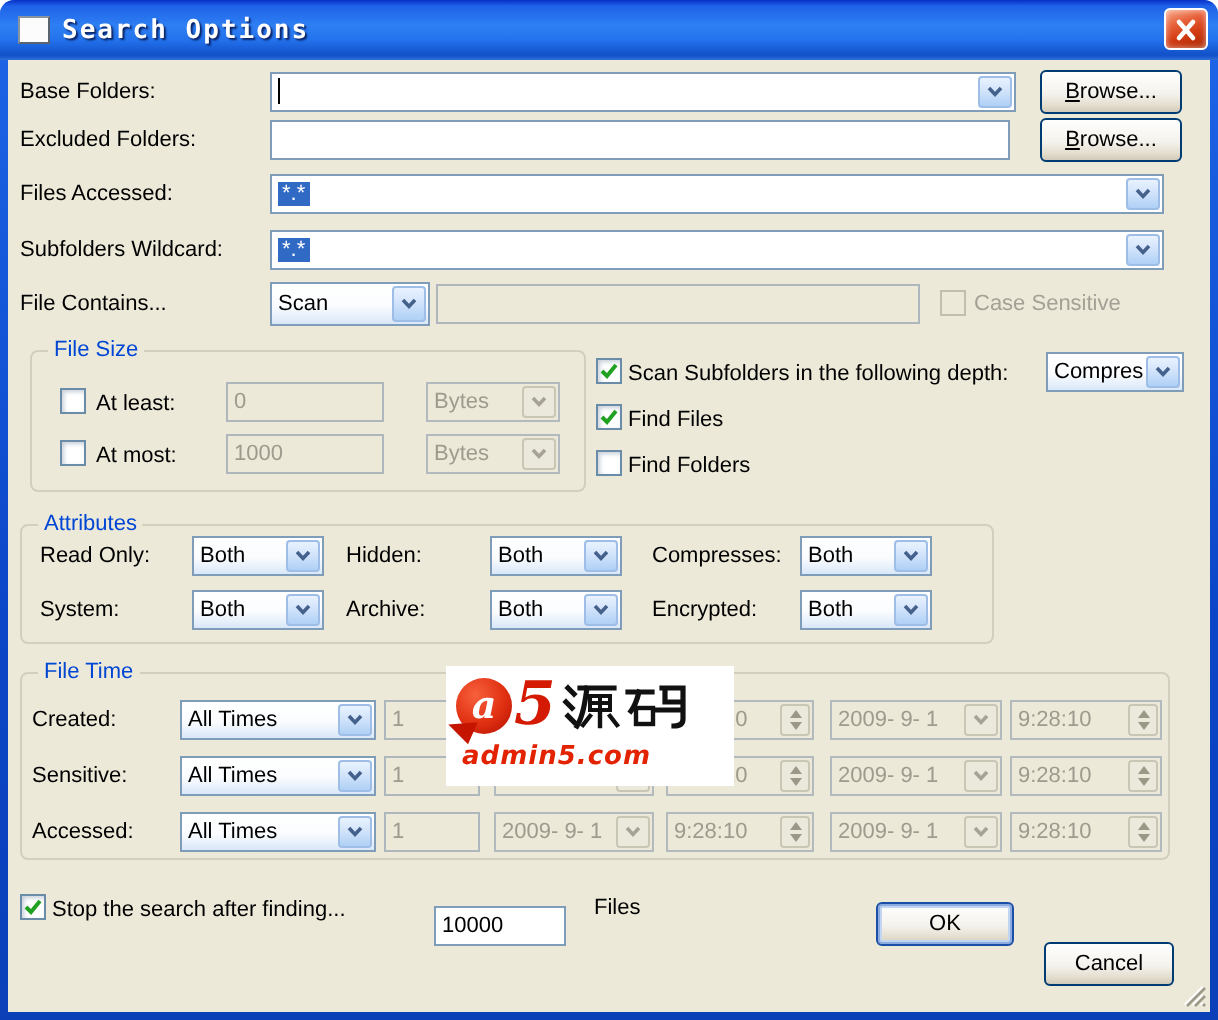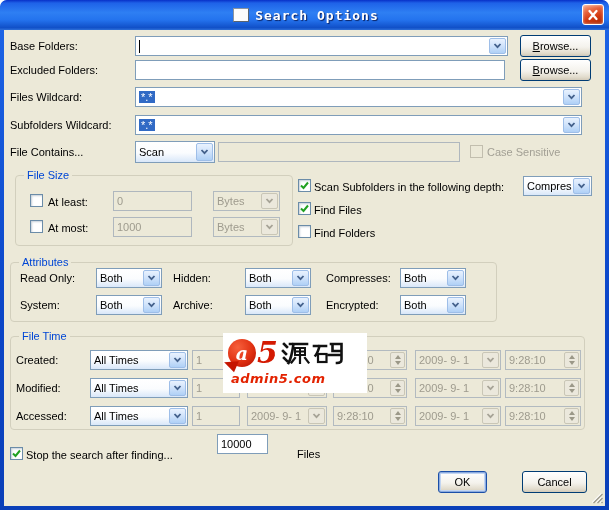--- a/index.html
+++ b/index.html
@@ -1,20 +1,20 @@
 <!DOCTYPE html>
 <html><head>
 <meta charset="utf-8">
 <style>
   html,body{margin:0;padding:0;background:#fff;}
   .window{position:relative;width:609px;height:510px;background:linear-gradient(180deg,#1E66E8 0%,#0B46C8 60%,#0A3FB8 100%);
     border-radius:7px 7px 0 0;overflow:hidden;font-family:"Liberation Sans",sans-serif;}
   .titlebar{position:absolute;top:0;left:0;right:0;height:30px;
     background:linear-gradient(180deg,#0830C8 0%,#1E62E8 10%,#2E7FF3 42%,#2473EE 66%,#1150C8 92%,#2E6FD8 100%);
-    border-radius:7px 7px 0 0;display:flex;align-items:center;padding:0 6px;box-sizing:border-box;justify-content:center;}
+    border-radius:7px 7px 0 0;display:flex;align-items:center;padding:0 6px;box-sizing:border-box;}
   .title-icon{width:14px;height:12px;background:#FCFCFC;border:1px solid #8A94A0;border-right-color:#5A6470;border-bottom-color:#5A6470;margin:0 6px 0 3px;}
   .title-text{color:#fff;font:bold 13px "DejaVu Sans Mono",monospace;letter-spacing:1px;text-shadow:1px 1px 1px rgba(8,28,90,.95);}
   .close-btn{position:absolute;right:5px;top:4px;width:22px;height:21px;box-sizing:border-box;border:1px solid #FFFFFF;border-radius:3px;
     background:linear-gradient(160deg,#F7A888 0%,#E8643E 32%,#D23A12 62%,#A82600 100%);
     box-shadow:inset 0 0 3px rgba(255,255,255,.6);display:flex;align-items:center;justify-content:center;cursor:default;}
   .client{position:absolute;left:4px;top:30px;width:601px;height:476px;background:#ECE9D8;}
 
   .lbl{position:absolute;font-size:11px;line-height:13px;color:#000;white-space:nowrap;}
   .lbl.dis{color:#A3A095;}
 
@@ -97,21 +97,21 @@
     <div class="btn" style="left:516px;top:5px;width:71px;height:22px">
       <span><span class="mn">B</span><span>rowse...</span></span>
     </div>
 
     <span class="lbl" style="left:6px;top:34px">Excluded Folders:</span>
     <input class="tfield" style="left: 131px; top: 30px; width: 370px;" value="">
     <div class="btn" style="left:516px;top:29px;width:71px;height:22px">
       <span><span class="mn">B</span><span>rowse...</span></span>
     </div>
 
-    <span class="lbl" style="left:6px;top:61px">Files Wildcard:</span>
+    <span class="lbl" style="left:6px;top:61px">Files Accessed:</span>
     <div class="combo white" style="left:131px;top:57px;width:447px">
       <span class="ctext"><span class="sel">*.*</span></span>
       <span class="cbtn">
           <svg width="9" height="6" viewBox="0 0 9 6">
             <path d="M1.5 1 L4.5 4.2 L7.5 1" fill="none" stroke="#44618C" stroke-width="1.8"></path>
           </svg>
         </span>
     </div>
 
     <span class="lbl" style="left:6px;top:89px">Subfolders Wildcard:</span>
@@ -282,21 +282,21 @@
         </span>
     </div>
     <div class="combo dis" style="left:501px;top:320px;width:76px">
       <span class="ctext">9:28:10</span>
       <span class="spin">
           <span class="tri-up"></span>
           <span class="tri-down"></span>
         </span>
     </div>
 
-    <span class="lbl" style="left:12px;top:352px">Modified:</span>
+    <span class="lbl" style="left:12px;top:352px">Sensitive:</span>
     <div class="combo" style="left:86px;top:348px;width:98px">
       <span class="ctext">All Times</span>
       <span class="cbtn">
           <svg width="9" height="6" viewBox="0 0 9 6">
             <path d="M1.5 1 L4.5 4.2 L7.5 1" fill="none" stroke="#44618C" stroke-width="1.8"></path>
           </svg>
         </span>
     </div>
     <input class="tfield dis" style="left: 188px; top: 348px; width: 48px;" disabled="" value="1">
     <div class="combo dis" style="left:243px;top:348px;width:80px">
@@ -392,24 +392,24 @@
       </div>
       <div class="wm-site">admin5.com</div>
     </div>
 
     <span class="cb" style="left:6px;top:417px">
       <svg width="11" height="11" viewBox="0 0 11 11">
           <path d="M2 5.5 L4.5 8 L9 2.5" fill="none" stroke="#21A121" stroke-width="2"></path>
         </svg>
     </span>
     <span class="lbl" style="left:22px;top:419px">Stop the search after finding...</span>
-    <input class="tfield" style="left: 213px; top: 404px; width: 51px;" value="10000">
+    <input class="tfield" style="left: 213px; top: 423px; width: 66px;" value="10000">
     <span class="lbl" style="left:293px;top:418px">Files</span>
 
-    <div class="btn default" style="left:434px;top:441px;width:49px;height:22px">
+    <div class="btn default" style="left:434px;top:421px;width:69px;height:22px">
       <span>OK</span>
     </div>
     <div class="btn" style="left:518px;top:441px;width:65px;height:22px">
       <span>Cancel</span>
     </div>
 
     <svg class="grip" width="13" height="13" viewBox="0 0 13 13">
       <path d="M11.5 2.5 L2.5 11.5 M11.5 6.5 L6.5 11.5 M11.5 10.5 L10.5 11.5" stroke="#FFFFFF" stroke-width="1.4" fill="none"></path>
       <path d="M12.5 3 L3.5 12 M12.5 7 L7.5 12 M12.5 11 L11.5 12" stroke="#9D9A8B" stroke-width="1.4" fill="none"></path>
     </svg>

